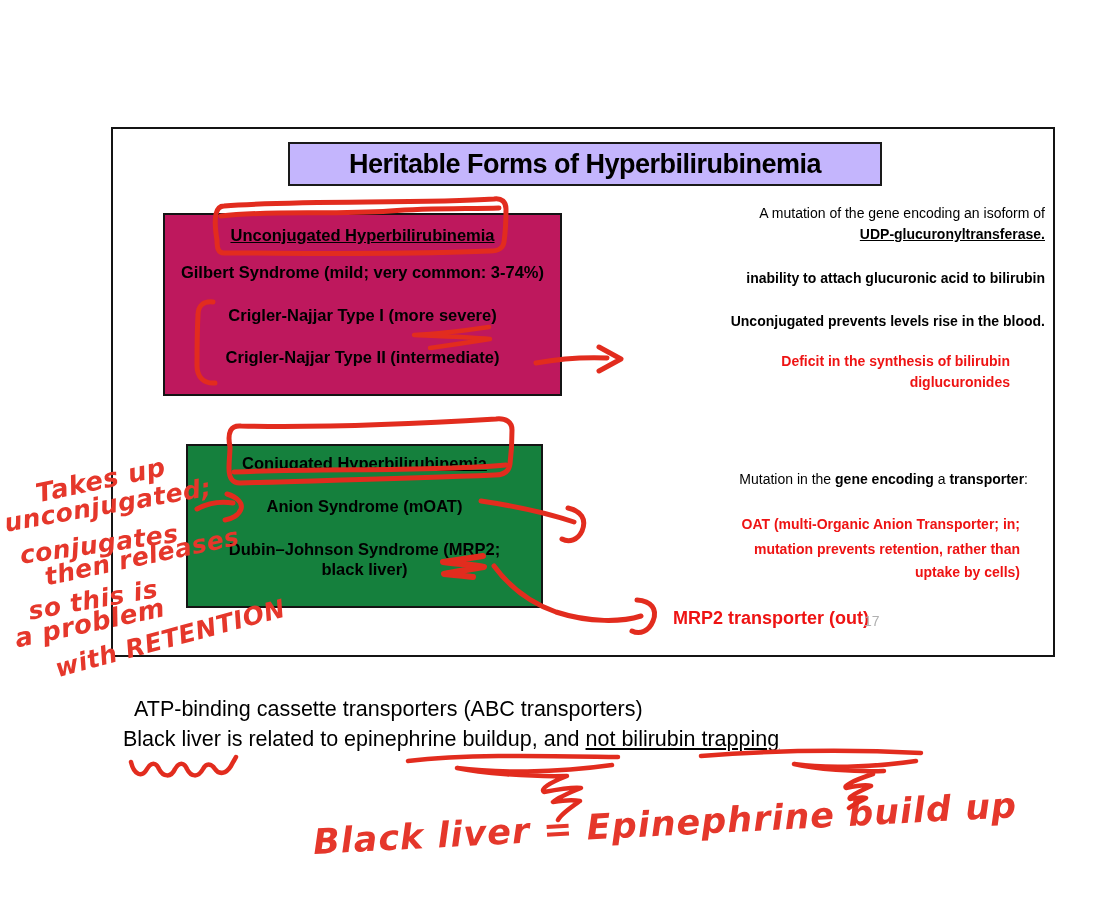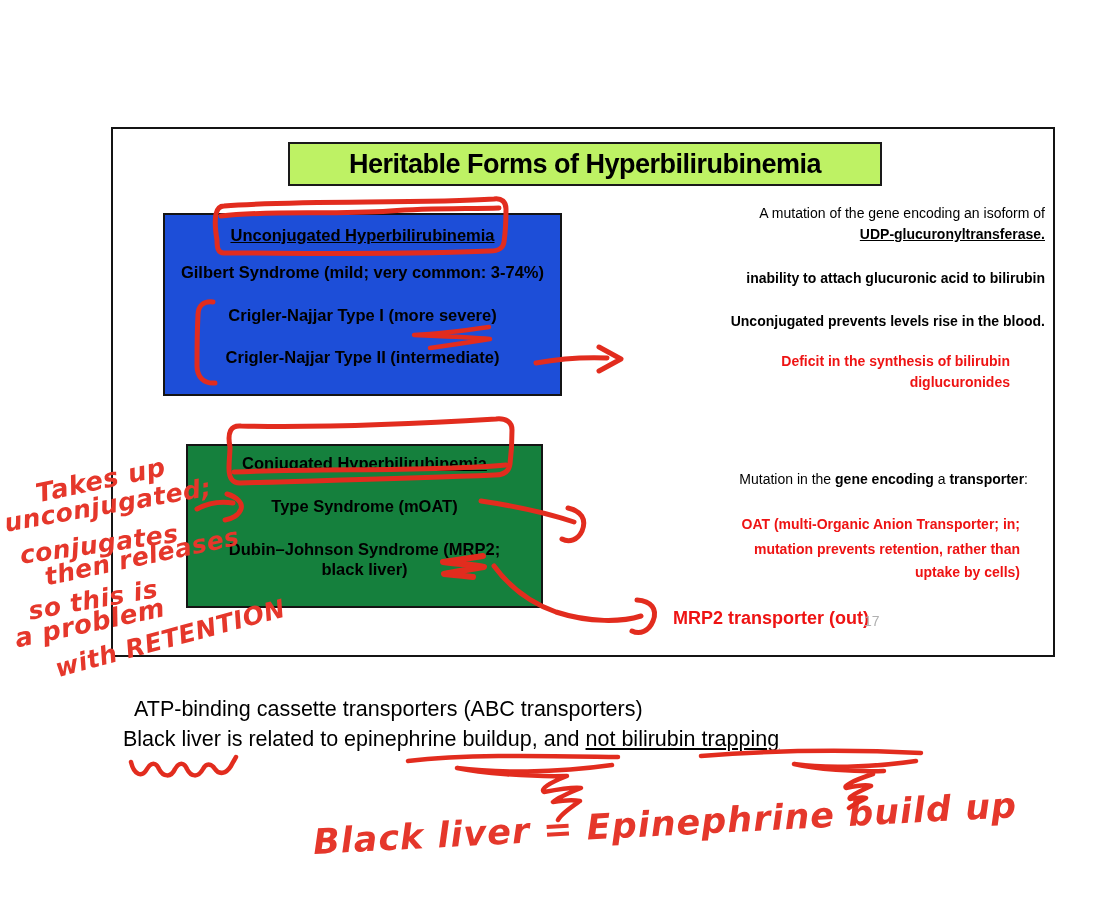--- a/index.html
+++ b/index.html
@@ -4,24 +4,24 @@
 <style>
   html,body{margin:0;padding:0;background:#fff;}
   #canvas{
     position:relative;width:1094px;height:922px;background:#ffffff;overflow:hidden;
     font-family:"Liberation Sans",sans-serif;color:#000;
   }
   .abs{position:absolute;}
   
   .slide-frame{left:111px;top:127px;width:940px;height:526px;background:#ffffff;border:2px solid #141414;}
   
-  .title-bar{left:288px;top:142px;width:590px;height:40px;background:#bef264;border:2px solid #1a1a1a;
+  .title-bar{left:288px;top:142px;width:590px;height:40px;background:#c4b5fd;border:2px solid #1a1a1a;
     display:flex;align-items:center;justify-content:center;font-weight:700;font-size:27px;letter-spacing:-0.5px;}
   
-  .uncj-box{left:163px;top:213px;width:395px;height:179px;background:#1d4ed8;border:2px solid #141414;}
+  .uncj-box{left:163px;top:213px;width:395px;height:179px;background:#be185d;border:2px solid #141414;}
   .conj-box{left:186px;top:444px;width:353px;height:160px;background:#15803d;border:2px solid #141414;}
   .box-line{position:absolute;left:0;width:100%;text-align:center;font-weight:700;font-size:16.5px;line-height:20px;white-space:nowrap;}
   .u{text-decoration:underline;}
   
   .rcol{width:480px;text-align:right;font-size:14px;line-height:21px;white-space:nowrap;}
   .bold{font-weight:700;}
   .red{color:#ee1313;font-weight:700;}
   .mrp2-note{left:673px;top:608px;font-size:18px;font-weight:700;color:#ee1313;white-space:nowrap;}
   .page-num{left:864px;top:613px;font-size:14px;color:#b0b0b0;}
   
@@ -49,21 +49,21 @@
 
   <div class="abs rcol" style="left:565px;top:203px">A mutation of the gene encoding an isoform of</div>
   <div class="abs rcol bold u" style="left:565px;top:224px">UDP-glucuronyltransferase.</div>
   <div class="abs rcol bold" style="left:565px;top:268px">inability to attach glucuronic acid to bilirubin</div>
   <div class="abs rcol bold" style="left:565px;top:311px">Unconjugated prevents levels rise in the blood.</div>
   <div class="abs rcol red" style="left:560px;top:351px;width:450px">Deficit in the synthesis of bilirubin</div>
   <div class="abs rcol red" style="left:560px;top:372px;width:450px">diglucuronides</div>
 
   <div class="abs conj-box">
     <div class="box-line u" style="top:7px">Conjugated Hyperbilirubinemia</div>
-    <div class="box-line" style="top:50px">Type Syndrome (mOAT)</div>
+    <div class="box-line" style="top:50px">Anion Syndrome (mOAT)</div>
     <div class="box-line" style="top:93px">Dubin–Johnson Syndrome (MRP2;</div>
     <div class="box-line" style="top:113px">black liver)</div>
   </div>
 
   <div class="abs rcol" style="left:568px;top:469px;width:460px"><span>Mutation in the </span><span style="font-weight: 700;">gene encoding</span><span> a </span><span style="font-weight: 700;">transporter</span><span>:</span></div>
   <div class="abs rcol red" style="left:560px;top:514px;width:460px">OAT (multi-Organic Anion Transporter; in;</div>
   <div class="abs rcol red" style="left:560px;top:539px;width:460px">mutation prevents retention, rather than</div>
   <div class="abs rcol red" style="left:560px;top:562px;width:460px">uptake by cells)</div>
   <div class="abs mrp2-note">MRP2 transporter (out)</div>
   <div class="abs page-num">17</div>

